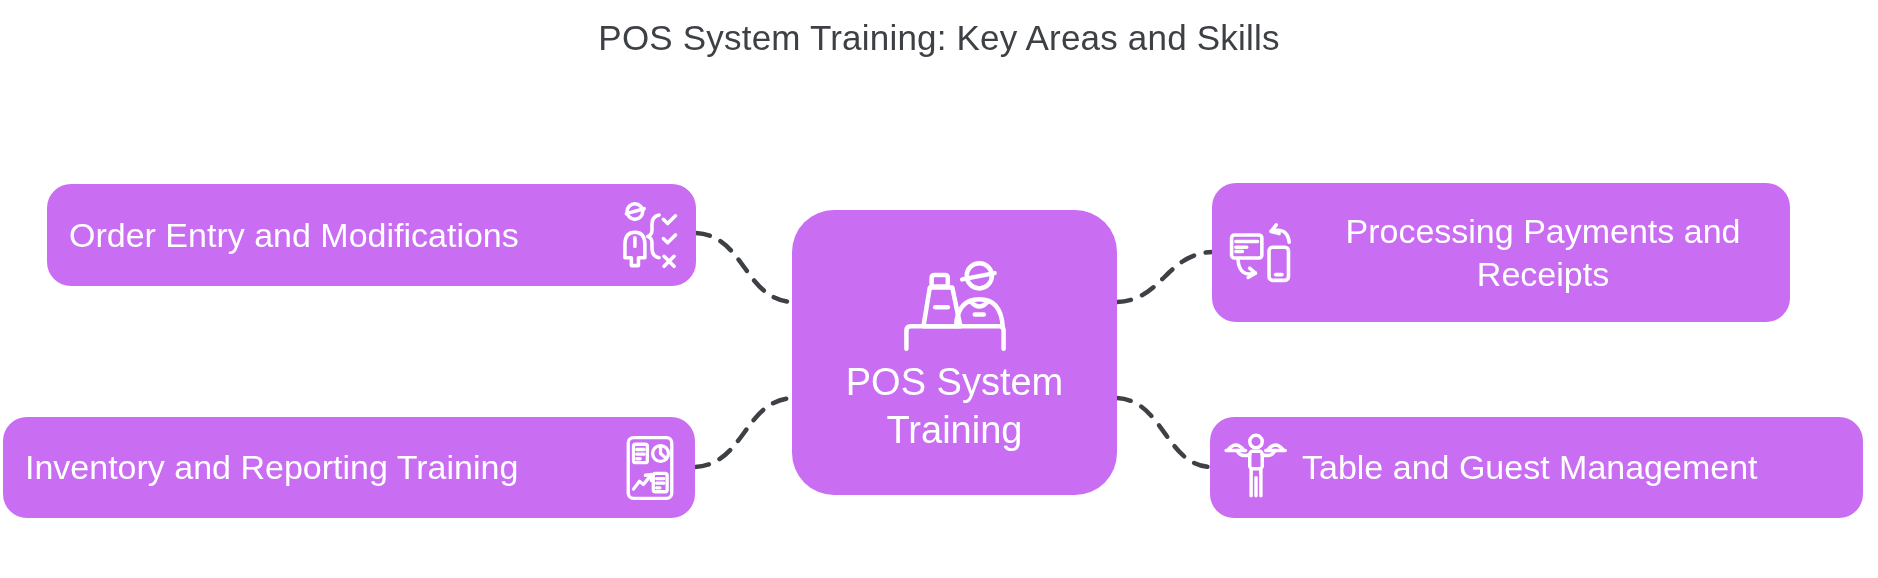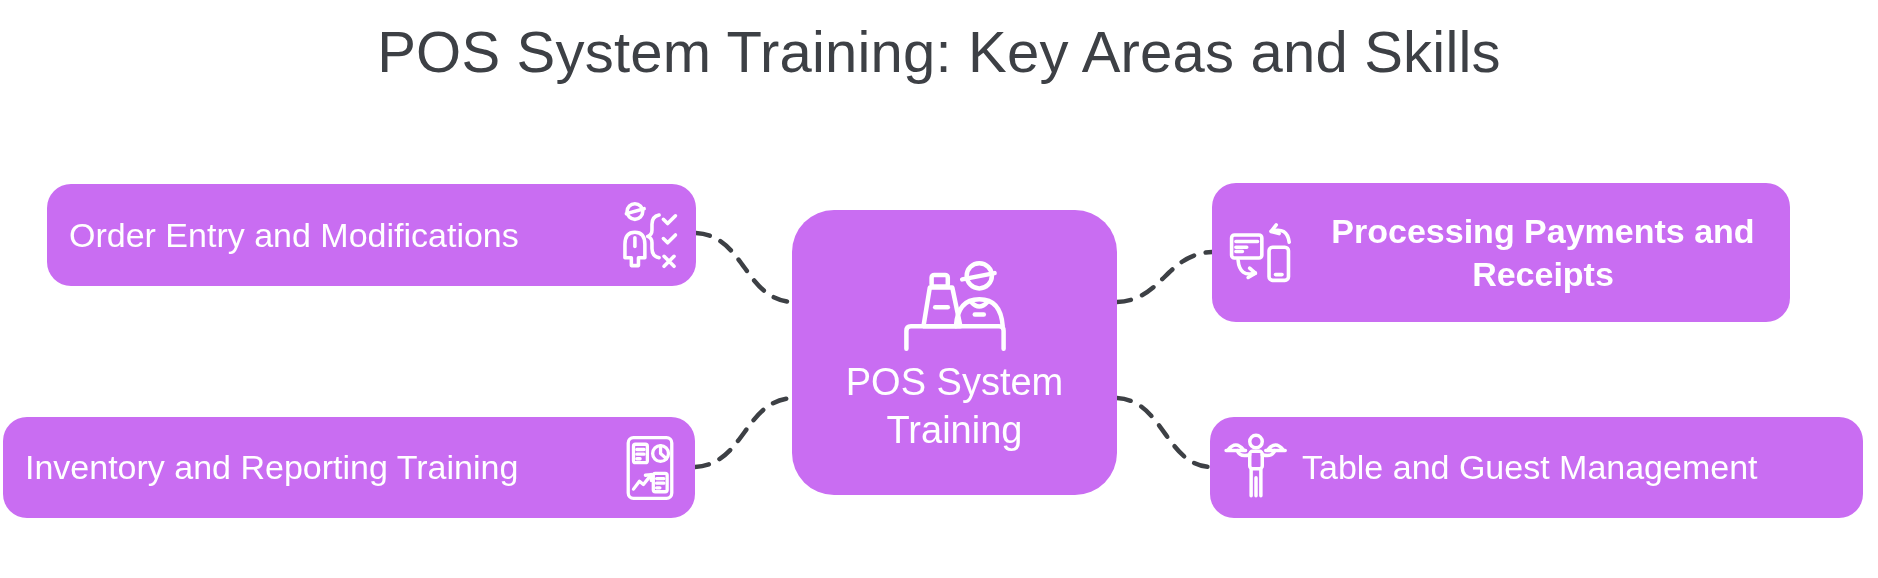--- a/index.html
+++ b/index.html
@@ -16,21 +16,21 @@
     background: var(--background);
     font-family: "Liberation Sans", sans-serif;
     position: relative;
     overflow: hidden;
   }
   .canvas { position: absolute; inset: 0; }
   .diagram-title {
     position: absolute;
     left: 0; right: 0; top: 18px;
     text-align: center;
-    font-size: 58px;
+    font-size: 35px;
     color: var(--title-color);
     letter-spacing: 0.2px;
   }
   .connectors {
     position: absolute; left: 0; top: 0;
     width: 1878px; height: 578px;
     pointer-events: none;
   }
   .connectors path {
     fill: none;
@@ -54,21 +54,21 @@
   .node svg path, .node svg rect, .node svg circle {
     fill: none;
     stroke: var(--text);
     stroke-width: 5;
     stroke-linecap: round;
     stroke-linejoin: round;
   }
   #node-order    { left: 47px;  top: 184px; width: 649px; height: 102px; padding: 0 16px 0 22px; gap: 2px; justify-content: space-between; }
   #node-inventory{ left: 3px;   top: 417px; width: 692px; height: 101px; padding: 0 12px 0 22px; gap: 14px; justify-content: space-between; }
   #node-payments { left: 1212px;top: 183px; width: 578px; height: 139px; padding: 0 14px 0 16px; gap: 10px; }
-  #node-payments .label { flex: 1; text-align: center; font-weight: bold; }
+  #node-payments .label { flex: 1; text-align: center; }
   #node-table    { left: 1210px;top: 417px; width: 653px; height: 101px; padding: 0 30px 0 14px; gap: 14px; }
   #node-central  {
     left: 792px; top: 210px; width: 325px; height: 285px;
     border-radius: 42px;
     flex-direction: column;
     justify-content: center;
     gap: 8px;
     font-size: 38px;
     text-align: center;
   }

